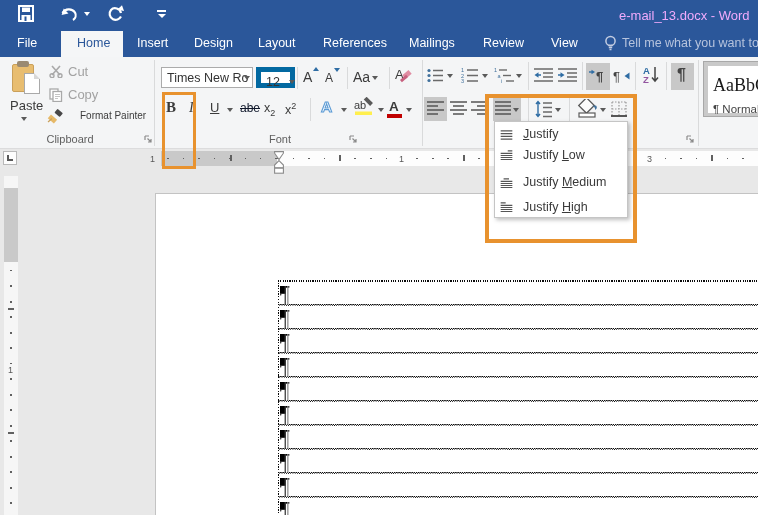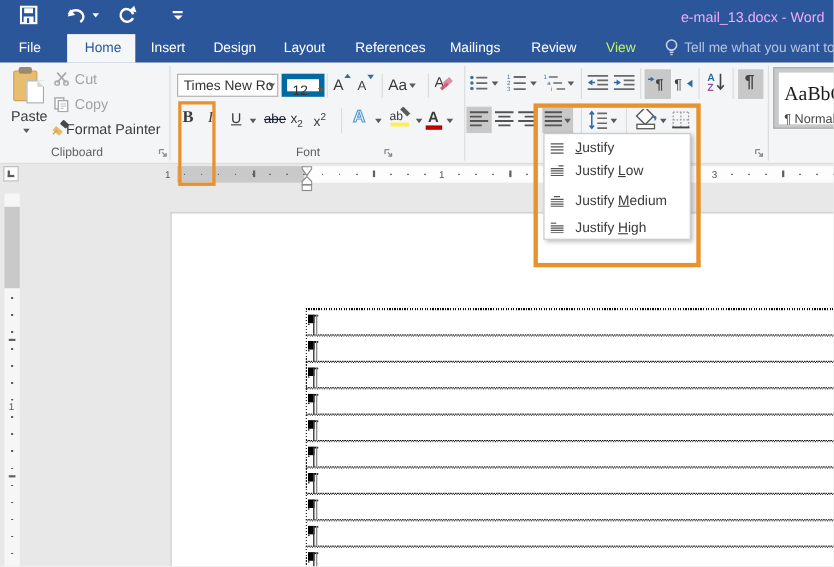--- a/index.html
+++ b/index.html
@@ -47,21 +47,21 @@
   <div class="abs" style="left:0;top:30px;width:758px;height:27px;background:#2b579a;">
     <div class="abs" style="left:17px;top:6px;font-size:12.5px;color:#fff;">File</div>
     <div class="abs" style="left:61px;top:1px;width:62px;height:26px;background:#f5f6f7;"></div>
     <div class="abs" style="left:77px;top:6px;font-size:12.5px;color:#2b579a;">Home</div>
     <div class="abs" style="left:137px;top:6px;font-size:12.5px;color:#fff;">Insert</div>
     <div class="abs" style="left:194px;top:6px;font-size:12.5px;color:#fff;">Design</div>
     <div class="abs" style="left:258px;top:6px;font-size:12.5px;color:#fff;">Layout</div>
     <div class="abs" style="left:323px;top:6px;font-size:12.5px;color:#fff;">References</div>
     <div class="abs" style="left:409px;top:6px;font-size:12.5px;color:#fff;">Mailings</div>
     <div class="abs" style="left:483px;top:6px;font-size:12.5px;color:#fff;text-align:right;">Review</div>
-    <div class="abs" style="left:551px;top:6px;font-size:12.5px;color:#bef264;">View</div>
+    <div class="abs" style="left:551px;top:6px;font-size:12.5px;color:#ffffff;">View</div>
 
     <svg class="abs" style="left:604px;top:5px;" width="13" height="17" viewBox="0 0 13 17">
       <circle cx="6.5" cy="6" r="4.6" fill="none" stroke="#c3cde2" stroke-width="1.5"></circle>
       <path d="M4.5 10.5 L8.5 10.5 M4.8 12.5 L8.2 12.5 M5.5 14.5 L7.5 14.5" stroke="#c3cde2" stroke-width="1.3" fill="none"></path>
     </svg>
     <div class="abs" style="left:622px;top:6px;font-size:12.5px;color:#b6c3dd;white-space:nowrap;">Tell me what you want to</div>
   </div>
 
   <div class="abs" style="left:0;top:57px;width:758px;height:92px;background:#f4f5f6;border-bottom:1px solid #dcdcdd;">
 
@@ -88,21 +88,21 @@
       <rect x="4" y="3.5" width="8.5" height="10" fill="#fff" stroke="#a9a9a9" stroke-width="1.3"></rect>
       <path d="M6 6.5 L11 6.5 M6 8.5 L11 8.5 M6 10.5 L9 10.5" stroke="#bdbdbd" stroke-width="0.9"></path>
     </svg>
     <div class="abs" style="left:68px;top:30px;font-size:13px;color:#a2a2a2;">Copy</div>
 
     <svg class="abs" style="left:46px;top:52px;" width="17" height="16" viewBox="0 0 17 16">
       <rect x="9" y="1" width="7" height="5" rx="1" transform="rotate(40 12 4)" fill="#474747"></rect>
       <rect x="3" y="7" width="8" height="5" transform="rotate(40 6 9)" fill="#e6b968"></rect>
       <path d="M2 13 L6 9.5" stroke="#caa05a" stroke-width="1.2"></path>
     </svg>
-    <div class="abs" style="left:60px;top:53px;font-size:13px;color:#3b3b3b;">Format Painter</div>
+    <div class="abs" style="left:80px;top:53px;font-size:10px;color:#3b3b3b;">Format Painter</div>
     <div class="abs" style="left:30px;top:76px;width:80px;text-align:center;font-size:11px;color:#5f5f5f;">Clipboard</div>
     <svg class="abs" style="left:144px;top:78px;" width="8" height="8" viewBox="0 0 8 8">
       <path d="M1 1 L1 5 M1 1 L5 1" stroke="#8a8a8a" stroke-width="1.2" fill="none"></path>
       <path d="M3.5 3.5 L7 7 M7 4 L7 7 L4 7" stroke="#8a8a8a" stroke-width="1.2" fill="none"></path>
     </svg>
 
     <div class="abs" style="left:161px;top:10px;width:92px;height:21px;background:#fff;border:1px solid #ababab;">
       <div class="abs" style="left:5px;top:3px;font-size:12.5px;color:#333;white-space:nowrap;">Times New Ro</div>
       <div class="abs" style="left:82px;top:8px;width:0;height:0;border-left:3.5px solid transparent;border-right:3.5px solid transparent;border-top:4px solid #5a5a5a;"></div>
     </div>

